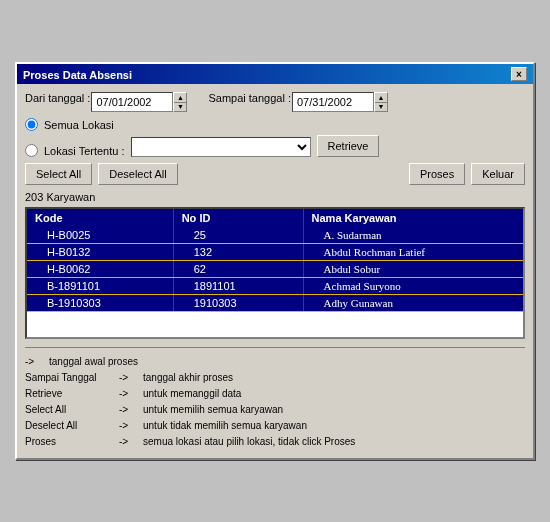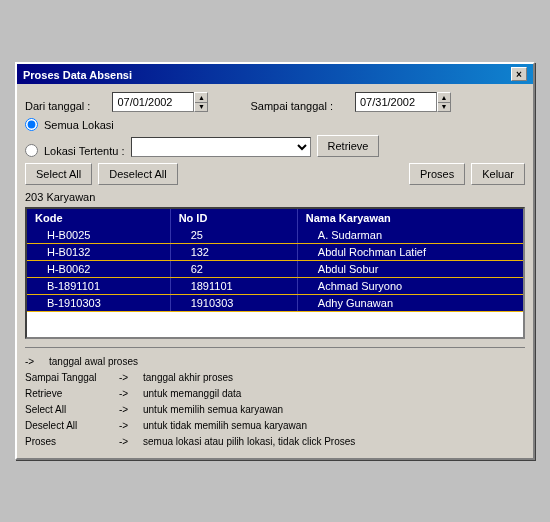--- a/index.html
+++ b/index.html
@@ -47,23 +47,23 @@
       cursor: pointer;
       font-size: 10px;
       font-weight: bold;
       color: #000;
     }
     .content {
       padding: 8px;
     }
     .row {
       display: flex;
-      align-items: flex-end;
+      align-items: flex-start;
       margin-bottom: 6px;
-      gap: 22px;
+      gap: 1px;
     }
     .label {
       font-size: 11px;
       white-space: nowrap;
     }
     .date-input-group {
       display: flex;
       align-items: center;
     }
     .date-input {
@@ -179,21 +179,21 @@
     tbody tr {
       background: #000080;
       color: white;
     }
     tbody tr td {
       padding: 2px 20px;
       font-size: 11px;
       border-right: 1px solid #3333aa;
       border-bottom: 1px solid #eab308;
     }
-    tbody tr td:last-child { border-right: none; }
+    tbody tr td:last-child { border-right: none; font-family: Liberation Serif, serif; }
     .info-section {
       border-top: 1px solid #808080;
       padding-top: 6px;
       font-size: 10px;
       line-height: 1.6;
     }
     .info-row {
       display: flex;
       gap: 4px;
     }

